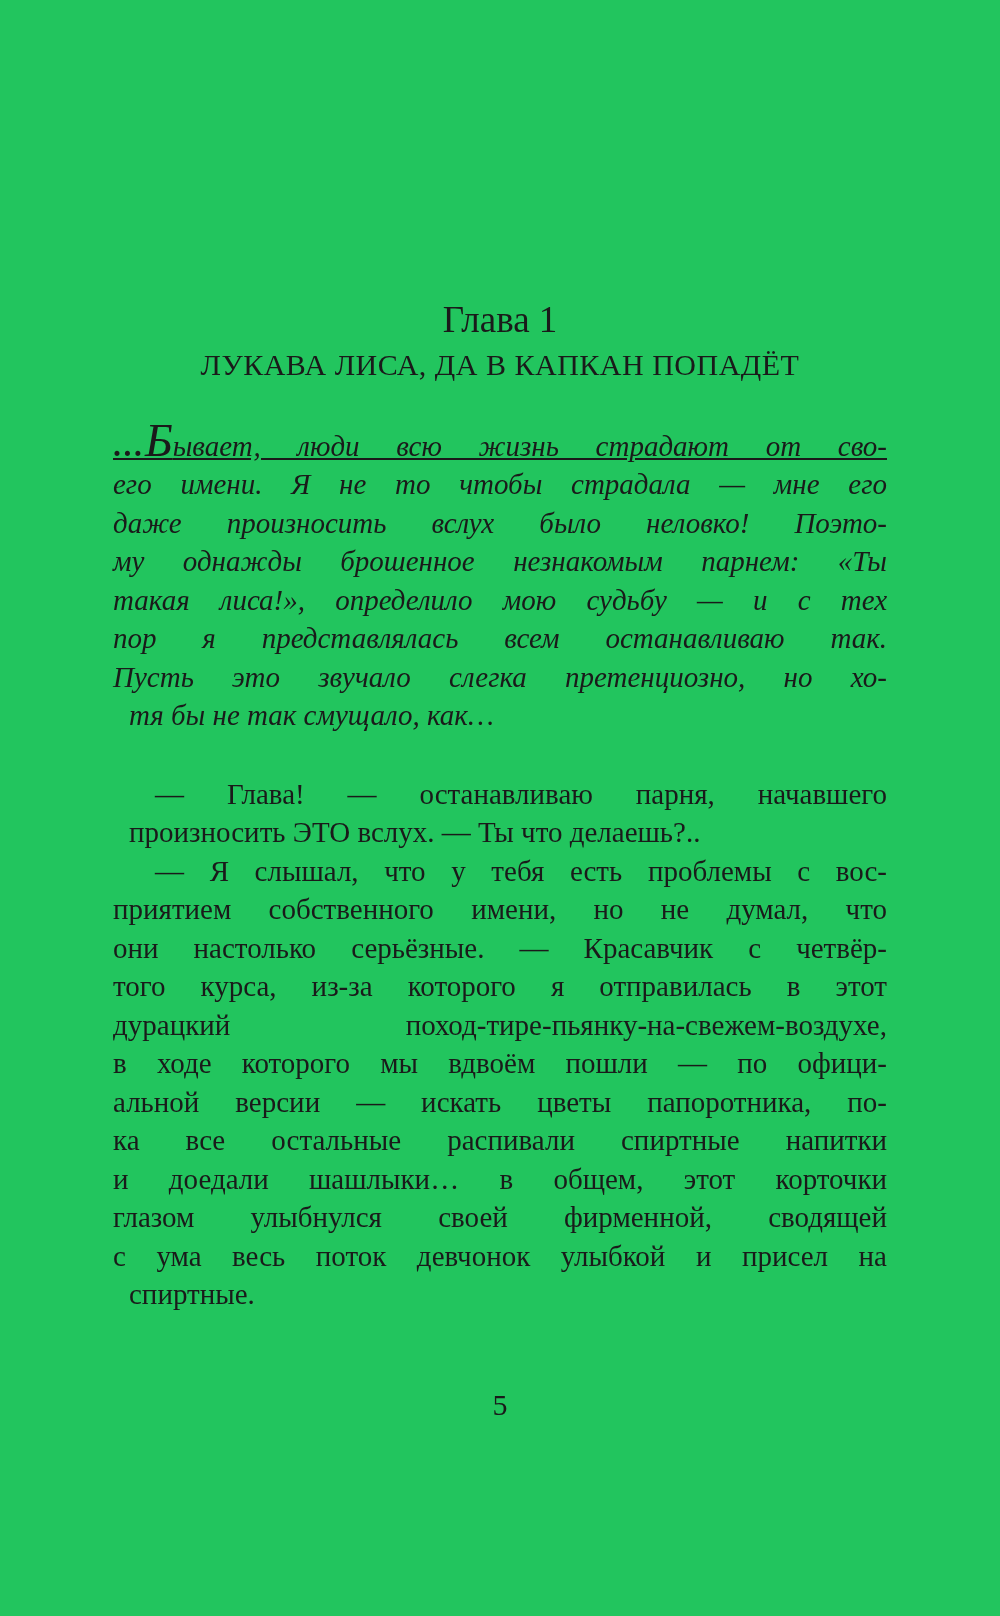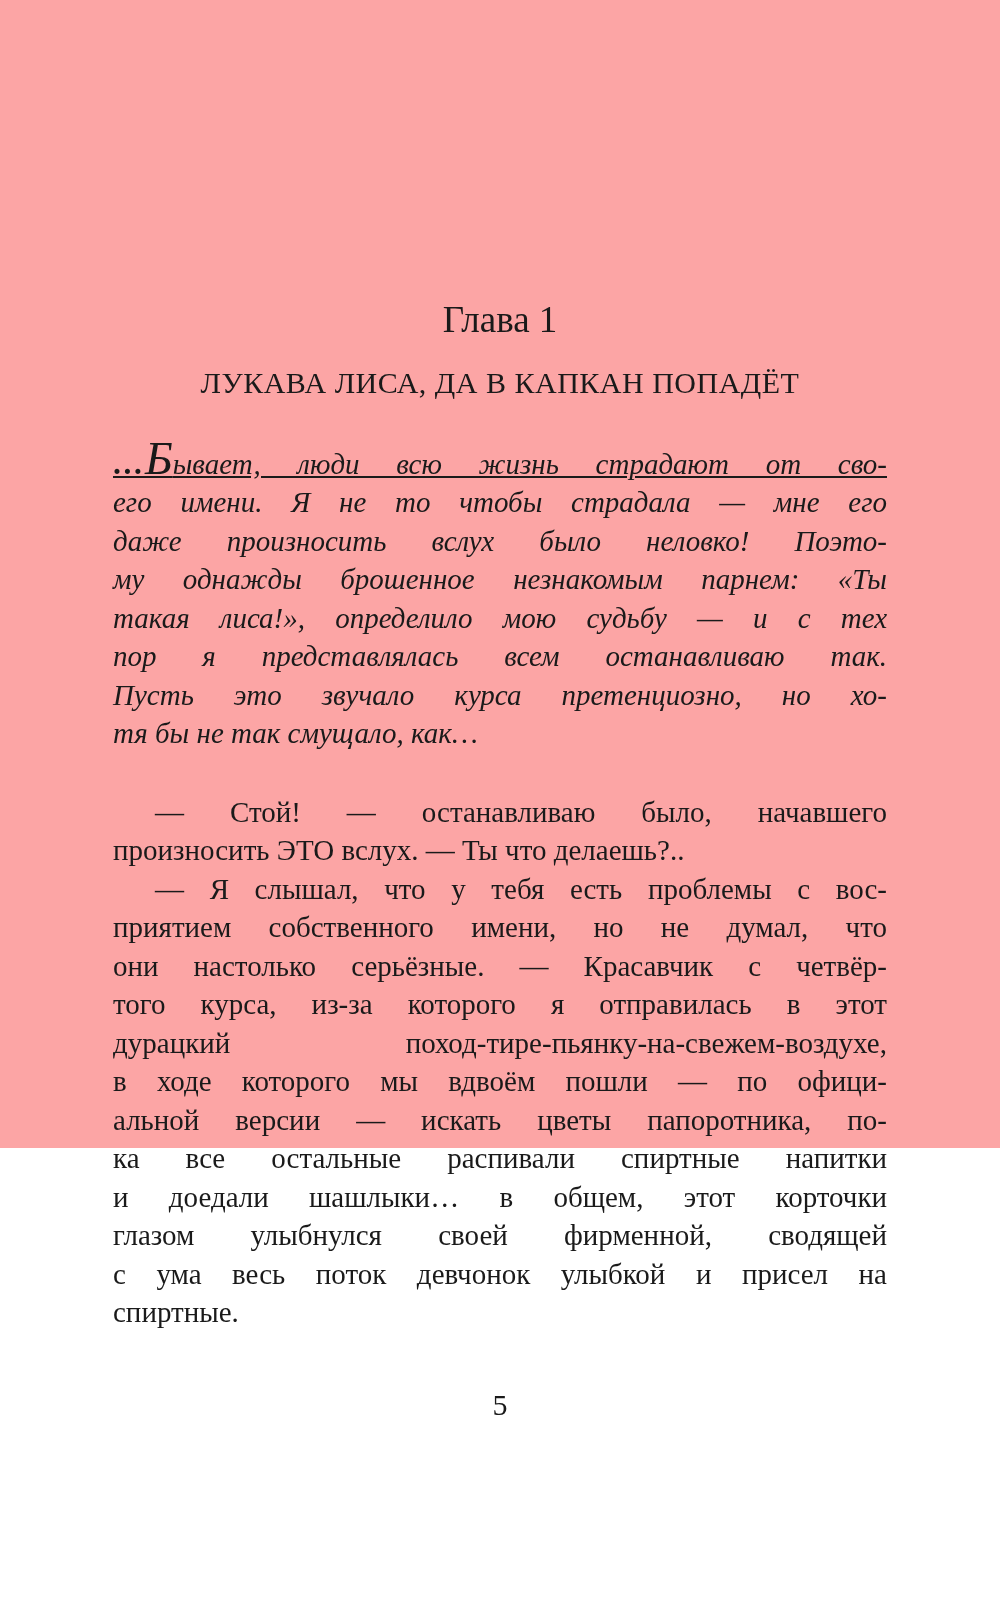--- a/index.html
+++ b/index.html
@@ -10,63 +10,64 @@
   body {
     width: 1000px;
     height: 1616px;
     overflow: hidden;
     font-family: "Liberation Serif", "DejaVu Serif", serif;
     color: #1a1a1a;
   }
   .page {
     position: relative;
     width: 1000px;
-    height: 1148px;
-    background: #fca5a5;
+    height: 1616px;
+    background: #22c55e;
   }
   .text-block {
     position: absolute;
     left: 113px;
     top: 300px;
     width: 774px;
   }
   .chapter-title {
     text-align: center;
     font-size: 37px;
     line-height: 1.1;
     font-weight: normal;
     margin: 0;
   }
   .chapter-subtitle {
     text-align: center;
     font-size: 30px;
     line-height: 1.2;
     font-weight: normal;
     letter-spacing: 0.5px;
-    margin: 24px 0 0 0;
+    margin: 6px 0 0 0;
   }
   .lead {
     margin-top: 44px;
     font-style: italic;
     font-size: 29px;
     line-height: 38.5px;
   }
   .para-group {
     margin-top: 40px;
     font-size: 29px;
     line-height: 38.5px;
   }
   .para { margin: 0; }
   .line {
     text-align: justify;
     text-align-last: justify;
     white-space: normal;
   }
   .line.last {
     text-align-last: left;
+    margin-left: 16px;
   }
   .para .line.first {
     text-indent: 42px;
   }
   .lead-first-line {
     text-align: justify;
     text-align-last: justify;
     text-decoration: underline;
   }
   .ellipsis-mark {
@@ -100,28 +101,28 @@
     <div class="lead">
       <div class="lead-first-line line">
         <span class="ellipsis-mark">…</span><span class="initial-cap">Б</span><span>ывает, люди всю жизнь страдают от сво-</span>
       </div>
       <div>
           <div class="line first">его имени. Я не то чтобы страдала — мне его</div>
           <div class="line">даже произносить вслух было неловко! Поэто-</div>
           <div class="line">му однажды брошенное незнакомым парнем: «Ты</div>
           <div class="line">такая лиса!», определило мою судьбу — и с тех</div>
           <div class="line">пор я представлялась всем останавливаю так.</div>
-          <div class="line">Пусть это звучало курса претенциозно, но хо-</div>
+          <div class="line">Пусть это звучало слегка претенциозно, но хо-</div>
           <div class="line last">тя бы не так смущало, как…</div>
         </div>
     </div>
 
     <div class="para-group">
       <div class="para">
-          <div class="line first">— Стой! — останавливаю было, начавшего</div>
+          <div class="line first">— Глава! — останавливаю парня, начавшего</div>
           <div class="line last">произносить ЭТО вслух. — Ты что делаешь?..</div>
         </div>
       <div class="para">
           <div class="line first">— Я слышал, что у тебя есть проблемы с вос-</div>
           <div class="line">приятием собственного имени, но не думал, что</div>
           <div class="line">они настолько серьёзные. — Красавчик с четвёр-</div>
           <div class="line">того курса, из-за которого я отправилась в этот</div>
           <div class="line">дурацкий поход-тире-пьянку-на-свежем-воздухе,</div>
           <div class="line">в ходе которого мы вдвоём пошли — по офици-</div>
           <div class="line">альной версии — искать цветы папоротника, по-</div>

